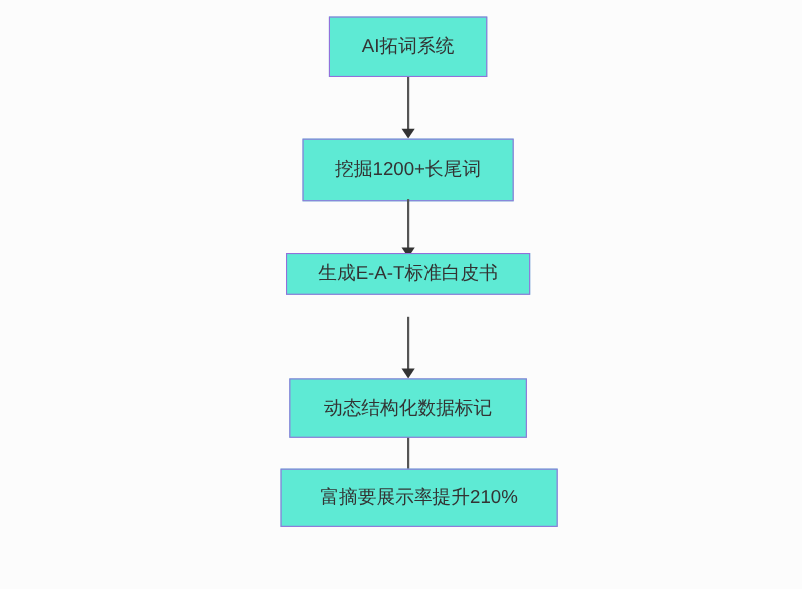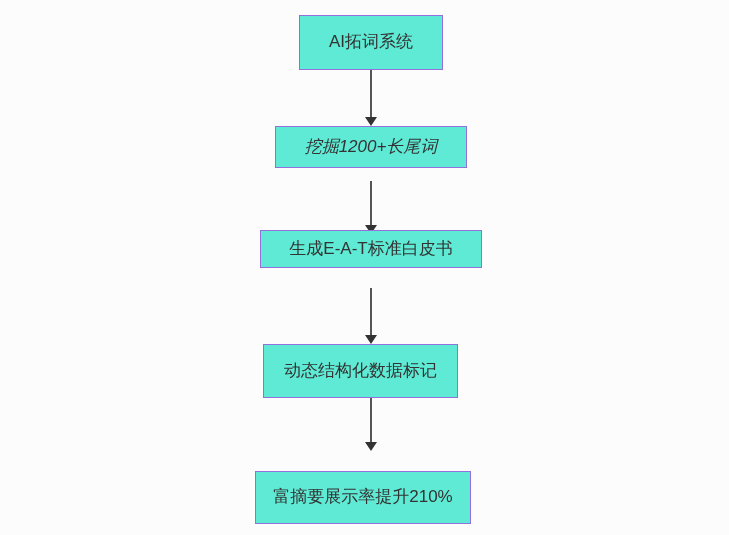--- a/index.html
+++ b/index.html
@@ -26,24 +26,24 @@
     display: flex;
     align-items: center;
     justify-content: center;
     color: #333333;
     font-size: 17px;
     line-height: 1.2;
     text-align: center;
     white-space: nowrap;
   }
   .n1 { left: 299px; top: 15px;  width: 144px; height: 55px; }
-  .n2 { left: 275px; top: 126px; width: 192px; height: 42px; font-style: italic; }
+  .n2 { left: 275px; top: 126px; width: 192px; height: 57px; }
   .n3 { left: 260px; top: 230px; width: 222px; height: 38px; }
-  .n4 { left: 263px; top: 344px; width: 195px; height: 54px; }
-  .n5 { left: 255px; top: 471px; width: 216px; height: 53px; }
+  .n4 { left: 263px; top: 344px; width: 216px; height: 54px; }
+  .n5 { left: 255px; top: 426px; width: 252px; height: 53px; }
 
   .edge {
     position: absolute;
     left: 365px;  
     width: 12px;
   }
   .e1 { top: 70px;  height: 56px; }
   .e2 { top: 181px; height: 53px; }
   .e3 { top: 288px; height: 56px; }
   .e4 { top: 398px; height: 53px; }

